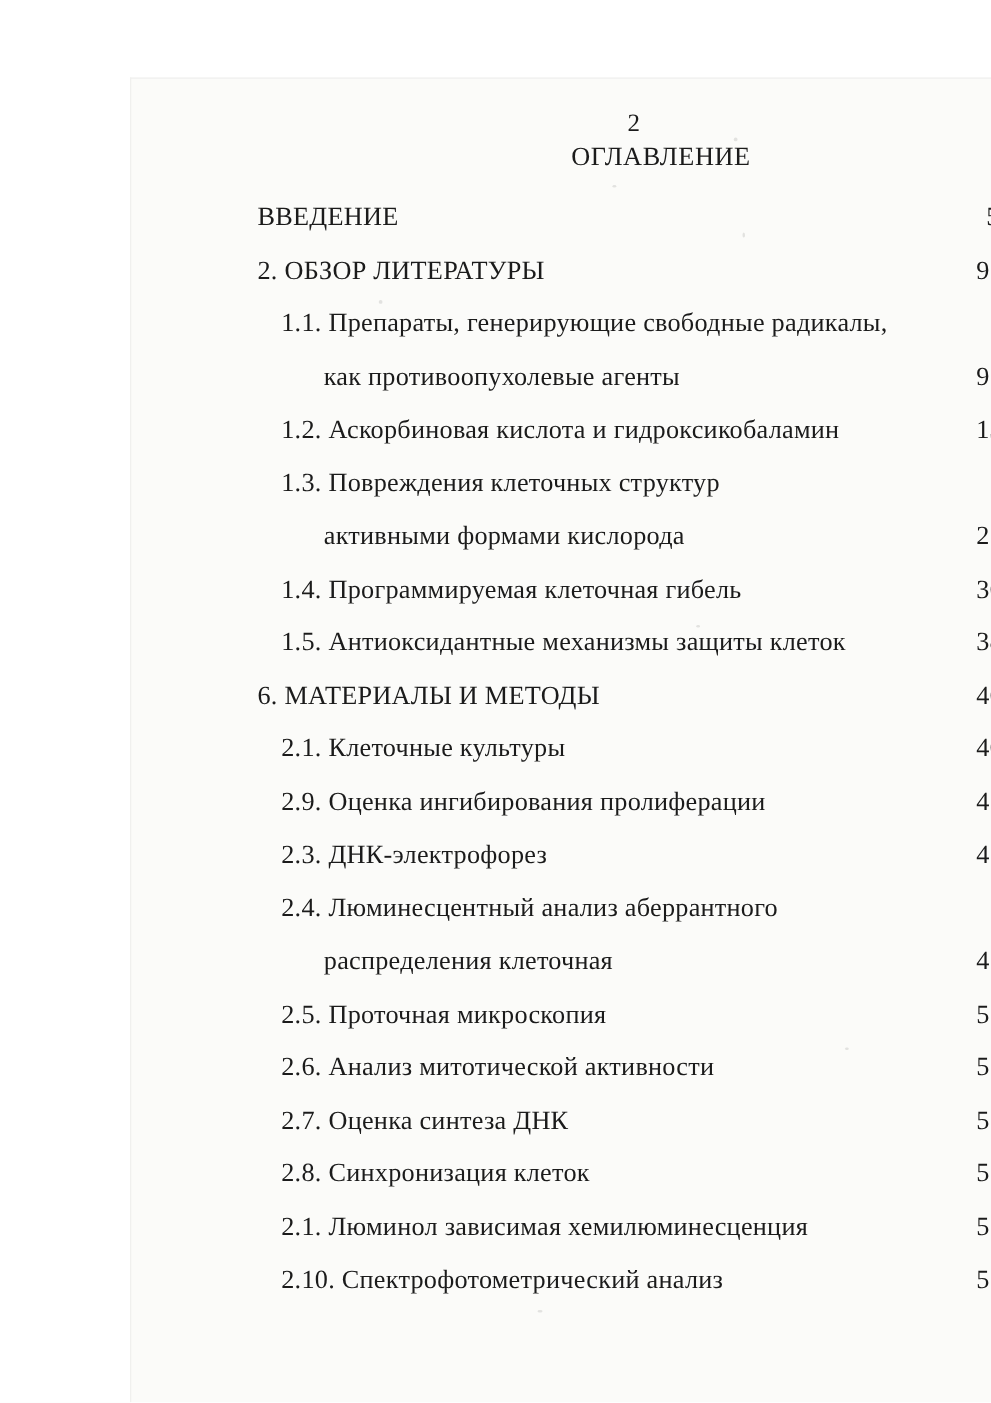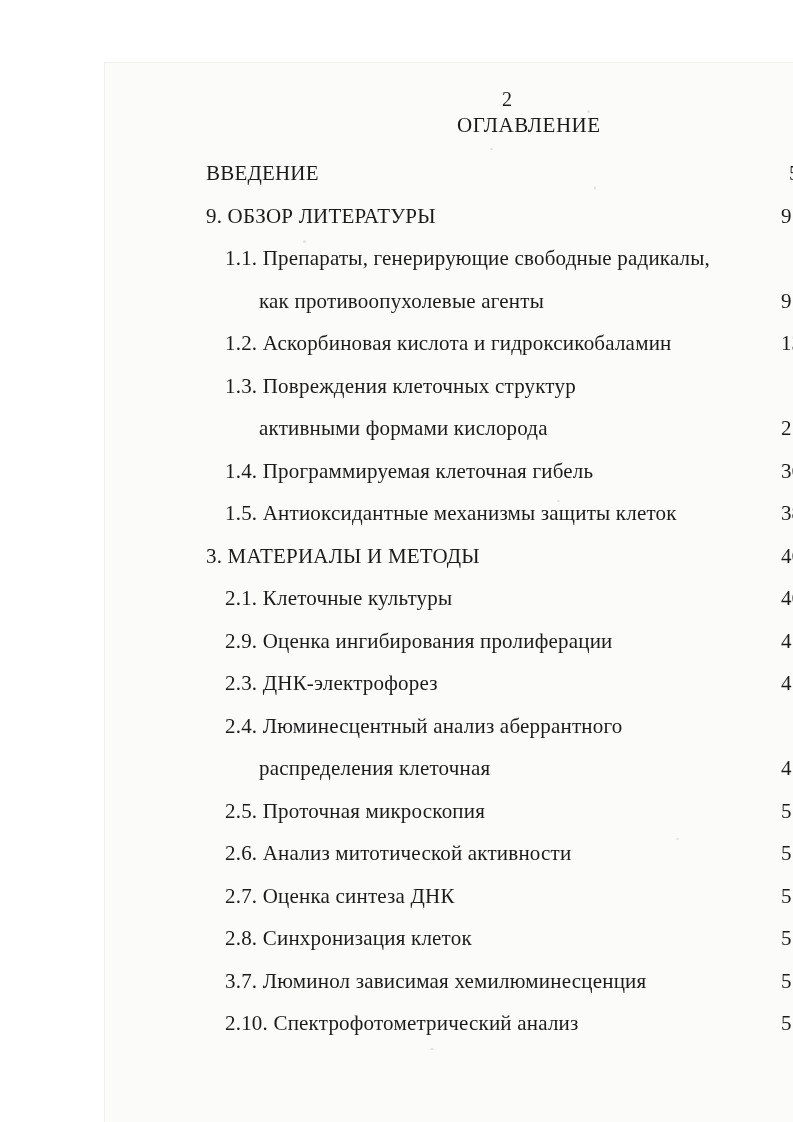--- a/index.html
+++ b/index.html
@@ -111,21 +111,21 @@
   <div class="hdr-page-number">2</div>
 
   <div class="hdr-title">ОГЛАВЛЕНИЕ</div>
 
   <div id="toc-list">
       <div class="toc-row" style="top: 162px;">
       <span class="entry indent-0">ВВЕДЕНИЕ</span>
       <span class="pnum">5</span>
     </div>
       <div class="toc-row" style="top: 204.5px;">
-      <span class="entry indent-0">9. ОБЗОР ЛИТЕРАТУРЫ</span>
+      <span class="entry indent-0">2. ОБЗОР ЛИТЕРАТУРЫ</span>
       <span class="pnum">9</span>
     </div>
       <div class="toc-row" style="top: 247px;">
       <span class="entry indent-1">1.1. Препараты, генерирующие свободные радикалы,</span>
       <span class="pnum"></span>
     </div>
       <div class="toc-row" style="top: 289.5px;">
       <span class="entry indent-2">как противоопухолевые агенты</span>
       <span class="pnum">9</span>
     </div>
@@ -143,21 +143,21 @@
     </div>
       <div class="toc-row" style="top: 459.5px;">
       <span class="entry indent-1">1.4. Программируемая клеточная гибель</span>
       <span class="pnum">36</span>
     </div>
       <div class="toc-row" style="top: 502px; padding-left: 48px;">
       <span class="entry indent-1">1.5. Антиоксидантные механизмы защиты клеток</span>
       <span class="pnum">38</span>
     </div>
       <div class="toc-row" style="top: 544.5px;">
-      <span class="entry indent-0">3. МАТЕРИАЛЫ И МЕТОДЫ</span>
+      <span class="entry indent-0">6. МАТЕРИАЛЫ И МЕТОДЫ</span>
       <span class="pnum">46</span>
     </div>
       <div class="toc-row" style="top: 587px;">
       <span class="entry indent-1">2.1. Клеточные культуры</span>
       <span class="pnum">46</span>
     </div>
       <div class="toc-row" style="top: 629.5px;">
       <span class="entry indent-1">2.9. Оценка ингибирования пролиферации</span>
       <span class="pnum">4</span>
     </div>
@@ -183,21 +183,21 @@
     </div>
       <div class="toc-row" style="top: 884.5px;">
       <span class="entry indent-1">2.7. Оценка синтеза ДНК</span>
       <span class="pnum">5</span>
     </div>
       <div class="toc-row" style="top: 927px;">
       <span class="entry indent-1">2.8. Синхронизация клеток</span>
       <span class="pnum">5</span>
     </div>
       <div class="toc-row" style="top: 969.5px;">
-      <span class="entry indent-1">3.7. Люминол зависимая хемилюминесценция</span>
+      <span class="entry indent-1">2.1. Люминол зависимая хемилюминесценция</span>
       <span class="pnum">5</span>
     </div>
       <div class="toc-row" style="top: 1012px;">
       <span class="entry indent-1">2.10. Спектрофотометрический анализ</span>
       <span class="pnum">5</span>
     </div>
     </div>
 
 </div>
 

